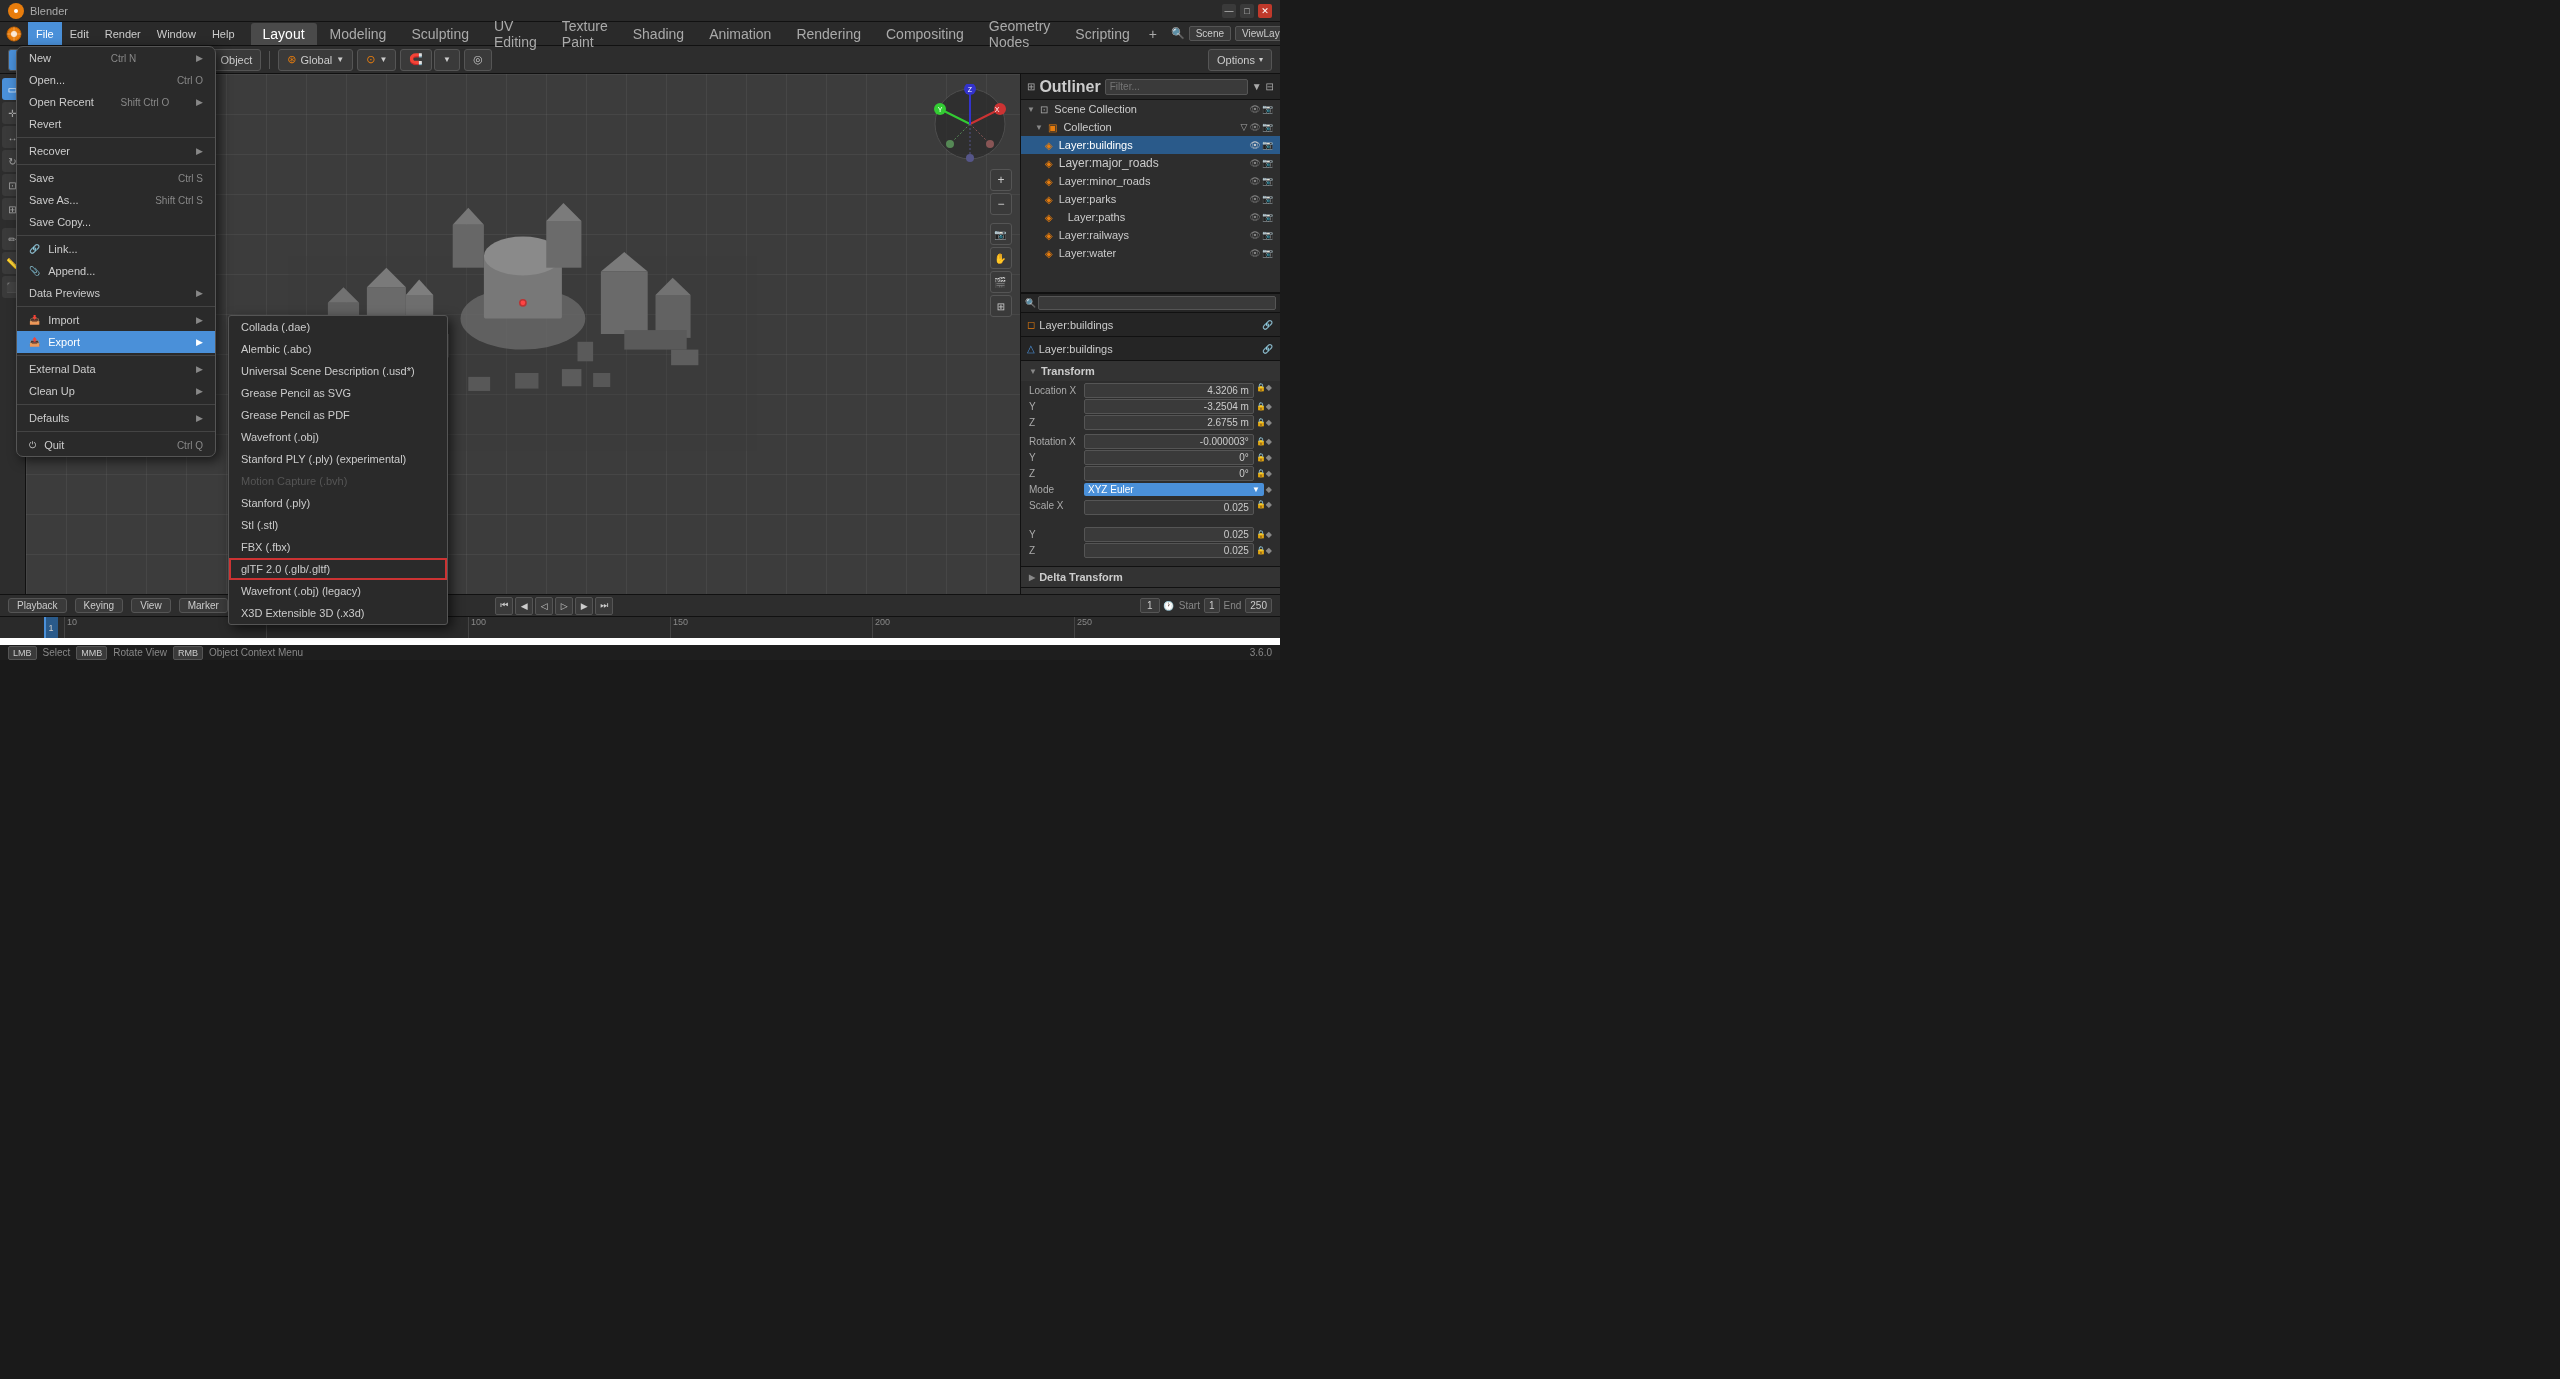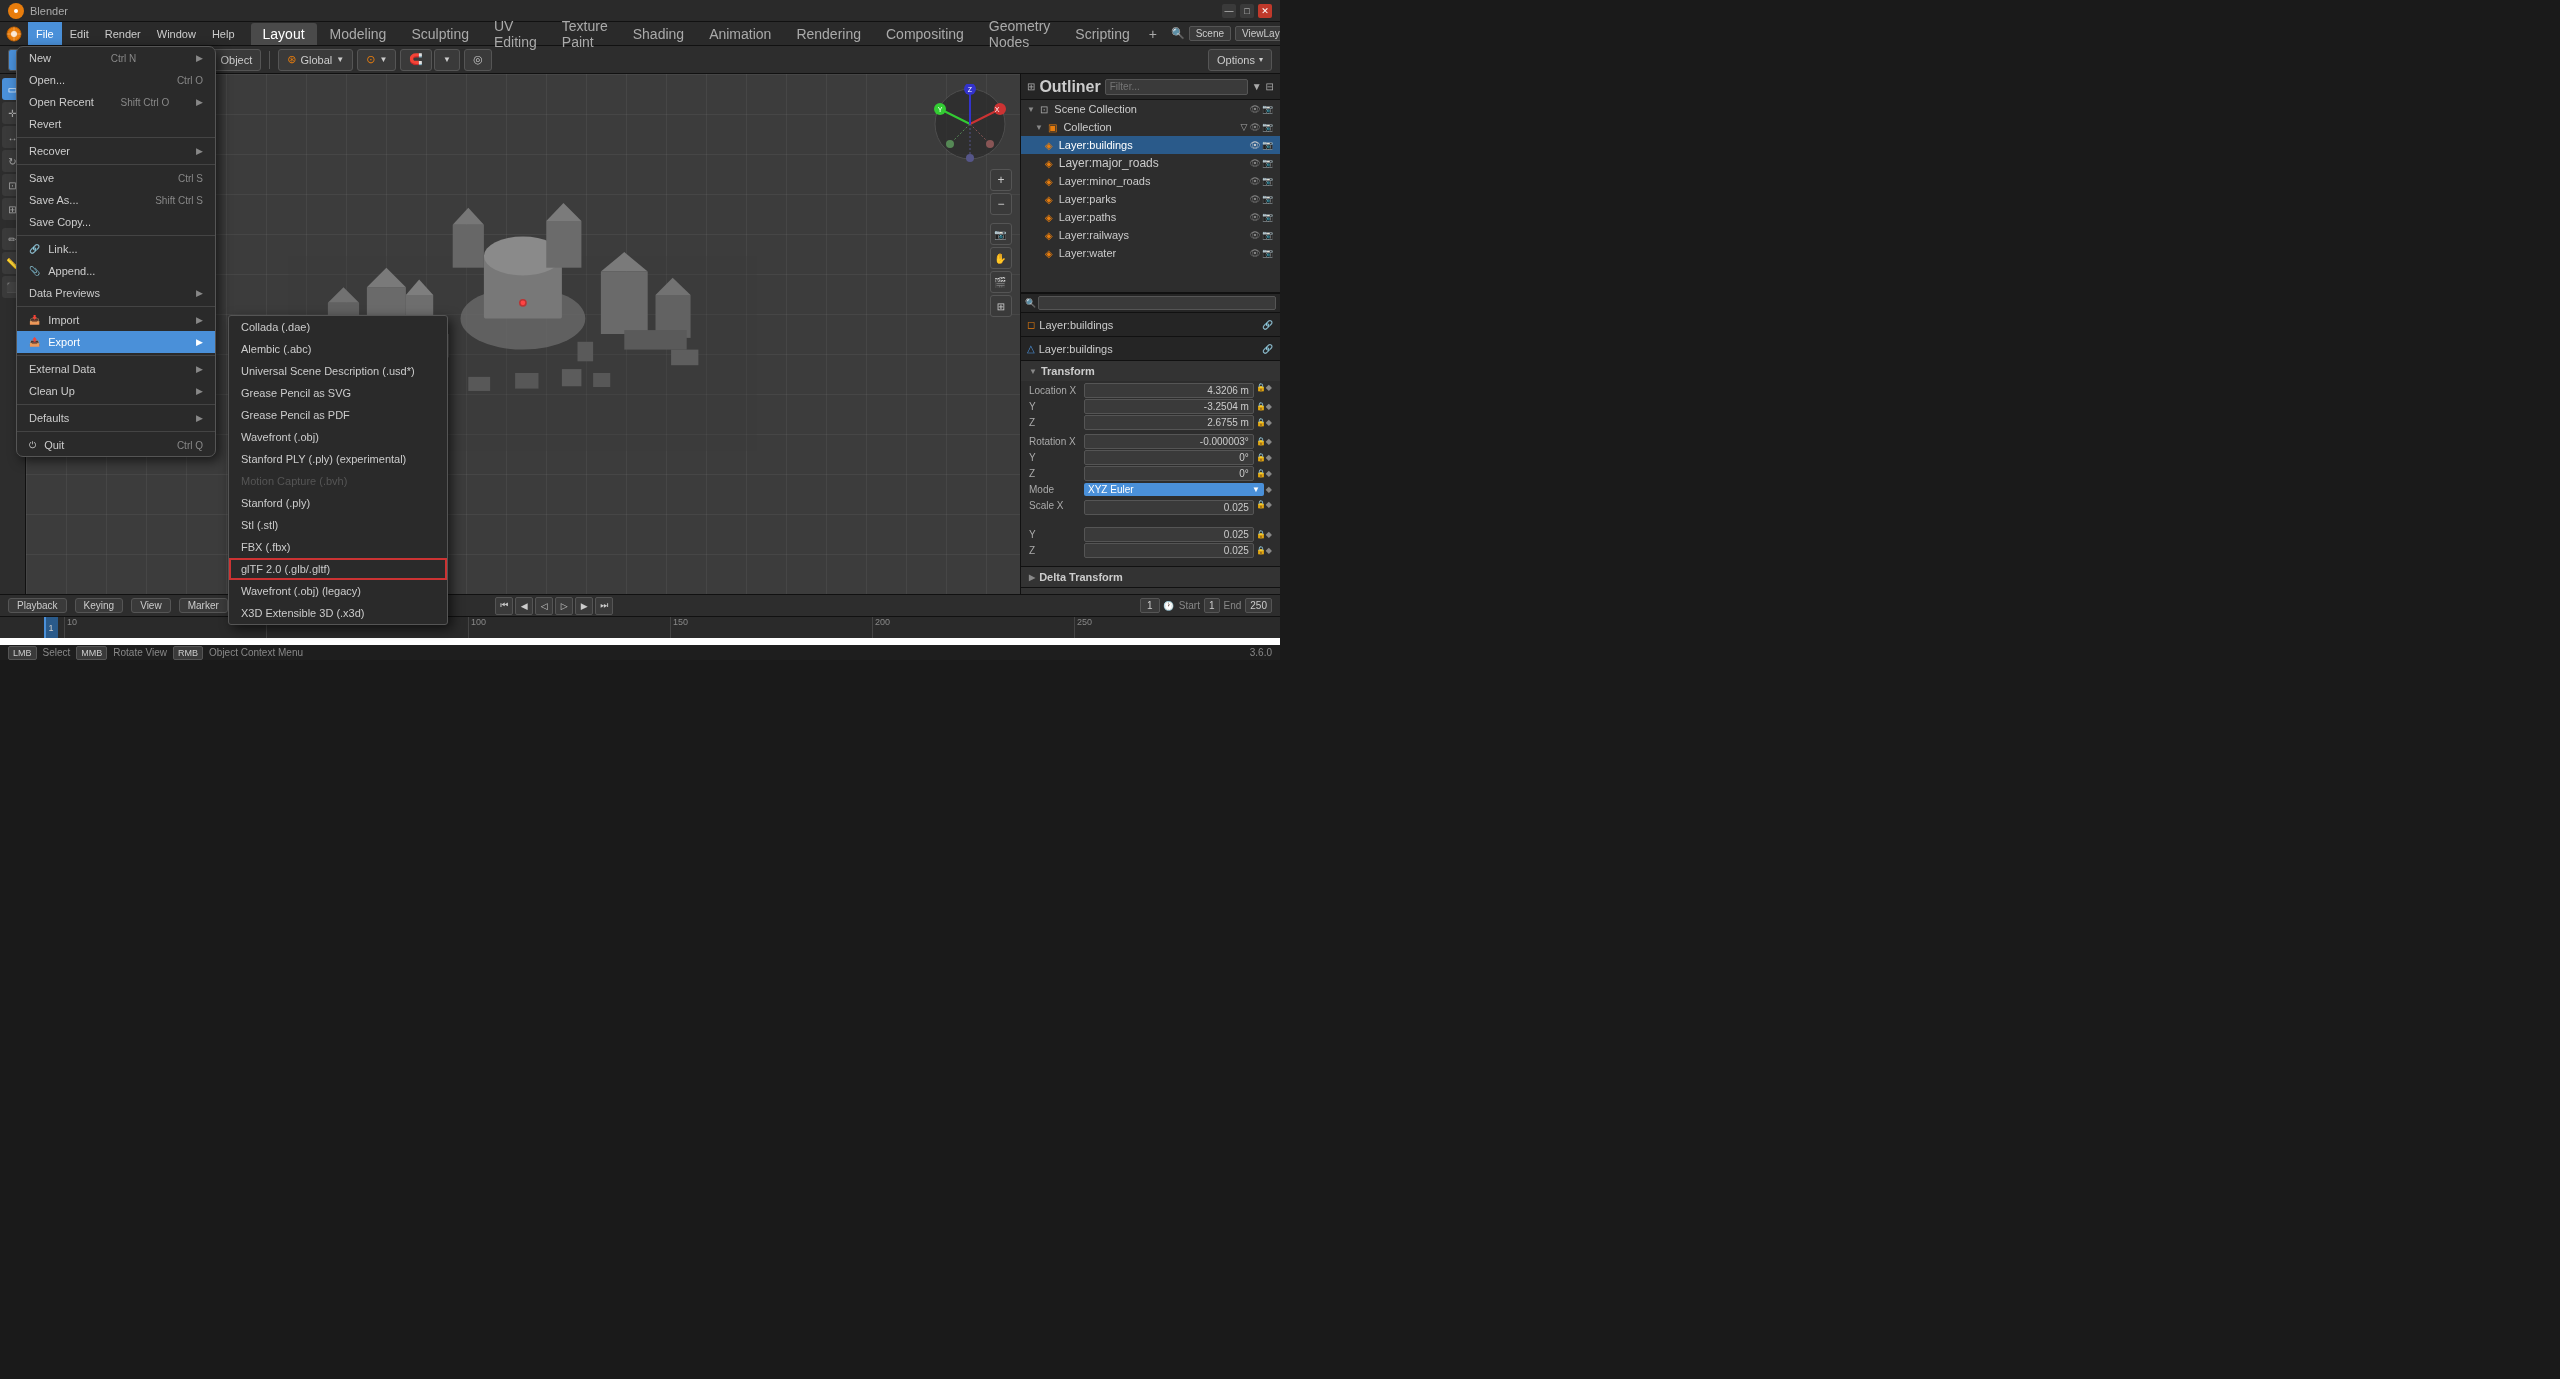--- a/index.html
+++ b/index.html
@@ -604,21 +604,21 @@
         <span style="font-size:10px;color:#e87d0d;">◈</span>
         <span style="font-size:11px;color:#ccc;margin-left:3px;">Layer:parks</span>
         <div style="margin-left:auto;display:flex;gap:2px;">
           <span style="font-size:9px;color:#888;cursor:pointer;">👁</span>
           <span style="font-size:9px;color:#888;cursor:pointer;">📷</span>
         </div>
       </div>
 
       <div class="outliner-item" style="padding-left:24px;">
         <span style="font-size:10px;color:#e87d0d;">◈</span>
-        <span style="font-size:11px;color:#ccc;margin-left:3px;">Layer:paths</span>
+        <span style="font-size:11px;color:#ccc;margin-left:12px;">Layer:paths</span>
         <div style="margin-left:auto;display:flex;gap:2px;">
           <span style="font-size:9px;color:#888;cursor:pointer;">👁</span>
           <span style="font-size:9px;color:#888;cursor:pointer;">📷</span>
         </div>
       </div>
 
       <div class="outliner-item" style="padding-left:24px;">
         <span style="font-size:10px;color:#e87d0d;">◈</span>
         <span style="font-size:11px;color:#ccc;margin-left:3px;">Layer:railways</span>
         <div style="margin-left:auto;display:flex;gap:2px;">

